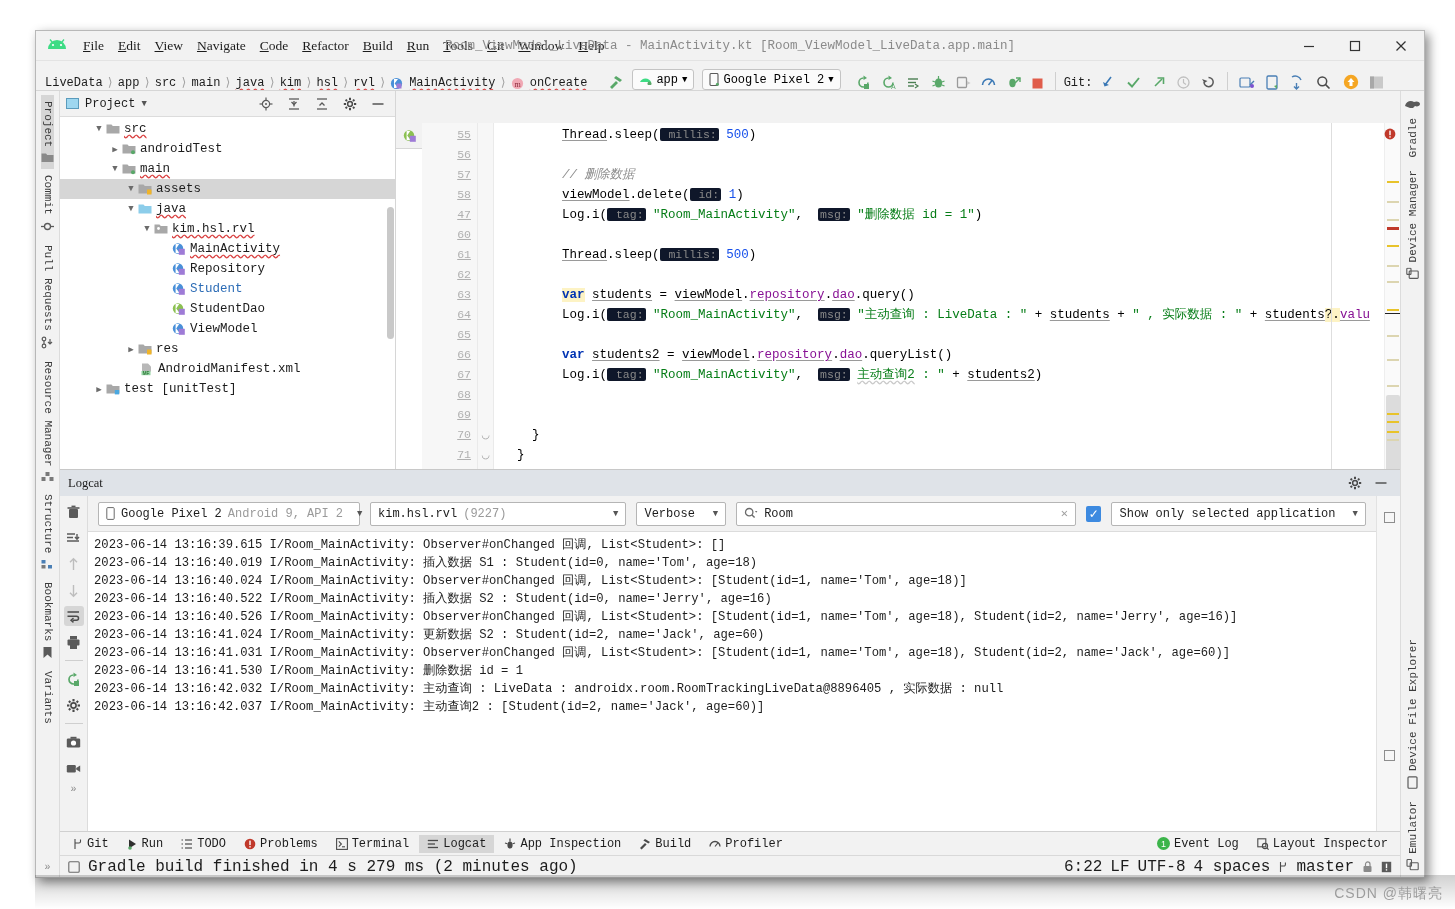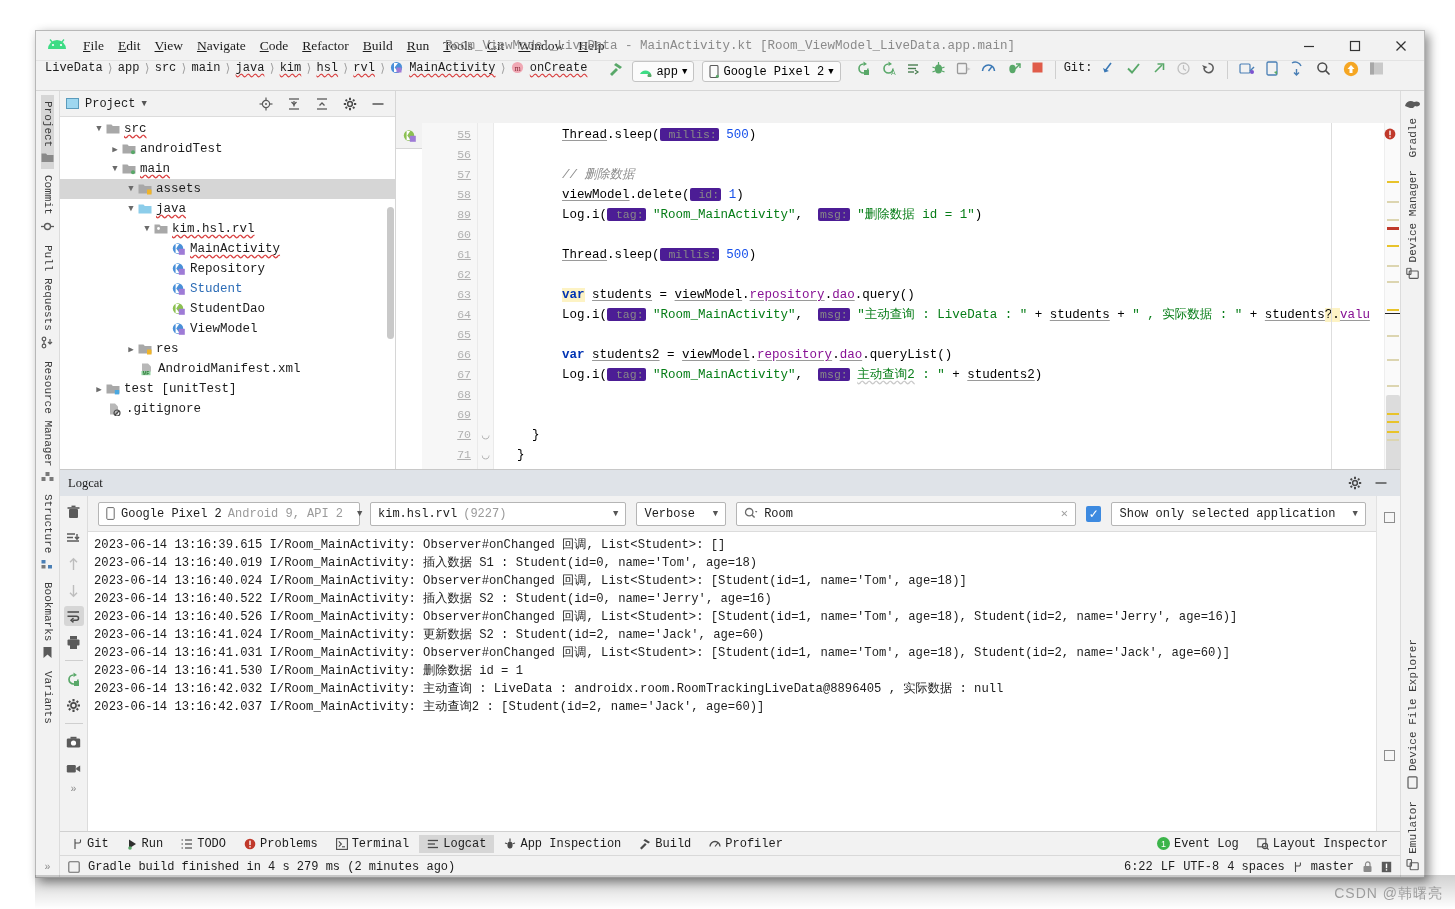--- a/index.html
+++ b/index.html
@@ -59,21 +59,21 @@
   }
   .win-btn {
     width: 46px; height: 30px;
     display: flex; align-items: center; justify-content: center;
     color: #333; font-size: 15px;
   }
   
   .navbar {
     height: 30px; flex: 0 0 30px;
     background: #f2f2f2;
-    display: flex; align-items: flex-start;
+    display: flex; align-items: flex-end;
     padding: 0 6px;
     border-bottom: 1px solid #d6d6d6;
     font-family: "Liberation Mono", monospace;
     font-size: 12px;
     overflow: hidden;
   }
   .crumb { color: #1c1c1c; padding: 0 3px; white-space: nowrap; }
   .crumb.err { text-decoration: underline; text-decoration-style: wavy; text-decoration-color: #d94040; text-underline-offset: 2px;}
   .crumb-sep { color: #a0a0a0; padding: 0 1px; font-size: 12px;}
   .nav-gap { width: 10px; }
@@ -178,21 +178,21 @@
     flex:1 1 auto; min-width:0; overflow:hidden;
     font-family:"Liberation Mono", monospace; font-size:12.5px;
     padding-top:2px; position:relative;
   }
   .cline { height:20px; line-height:20px; white-space:pre; padding-left:8px; }
   .kw { color:#0033b3; font-weight:bold; }
   .kw-hl { color:#0033b3; font-weight:bold; background:#fdf3c4; }
   .str { color:#067d17; }
   .num { color:#1750eb; }
   .cmt { color:#8c8c8c; font-style:italic; }
-  .hint { color:#888; background:#4c1d95; border-radius:2px; padding:0 2px; font-size:11.5px;}
+  .hint { color:#888; background:#0f172a; border-radius:2px; padding:0 2px; font-size:11.5px;}
   .idu { text-decoration: underline; text-decoration-color:#9a9a9a; text-underline-offset:2px;}
   .idp { color:#871094; text-decoration: underline; text-decoration-color:#9a9a9a; text-underline-offset:2px;}
   .hl { background:#fdf3c4; }
   .wavy-g { text-decoration: underline; text-decoration-style: wavy; text-decoration-color:#c9c9c9; text-underline-offset:2px;}
   .code-right-sep { position:absolute; right:52px; top:0; bottom:0; width:1px; background:#dedede; }
   .markbar {
     width: 16px; flex:0 0 16px; background:#fafafa; position:relative; border-left:1px solid #eee;
   }
   .mark { position:absolute; left:2px; width:12px; height:2px; }
   .mscroll { position:absolute; left:1px; width:14px; background:#dcdcdc; border-radius:2px; }
@@ -245,21 +245,21 @@
     display:flex; align-items:center; padding:0 4px; gap:2px;
     font-family:"Liberation Mono", monospace; font-size:12px; color:#1c1c1c;
   }
   .btab { display:flex; align-items:center; gap:4px; padding:2px 8px; white-space:nowrap; }
   .btab.sel { background:#d6d6d6; }
   .toolbar-bottom .spacer { flex:1 1 auto; }
   .statusbar {
     height: 22px; flex:0 0 22px; background:#f2f2f2;
     border-top:1px solid #d9d9d9;
     display:flex; align-items:center; padding:0 8px; gap:8px;
-    font-family:"Liberation Mono", monospace; font-size:12px; color:#1c1c1c;
+    font-family:"Liberation Mono", monospace; font-size:16px; color:#1c1c1c;
   }
   .statusbar .spacer { flex:1 1 auto; }
   .badge-green {
     width:13px; height:13px; border-radius:50%; background:#3cb44a; color:#fff;
     font-size:9px; display:flex; align-items:center; justify-content:center;
     font-family:"Liberation Sans", sans-serif;
   }
   
   .watermark {
     position:absolute; right:12px; bottom:6px;
@@ -783,30 +783,20 @@
               <span class="twist">▶</span>
               <span class="ico">
                     <svg width="14" height="12" viewBox="0 0 14 12">
                       <path d="M0.5 1.5 h5 l1.3 1.6 h6.7 v7.4 h-13 Z" fill="#a8a8a8"></path>
                       <rect x="8.8" y="7" width="4.4" height="4.4" fill="#4aa8e0"></rect>
                     </svg>
                   </span>
               <span class="tlabel">test [unitTest]</span>
             </div>
 
-            <div class="trow" style="padding-left:48px;">
-              <span class="ico">
-                    <svg width="14" height="13" viewBox="0 0 14 13">
-                      <path d="M2 0.5 h5 l3 3 v8 h-8 Z" fill="#b8b8b8"></path>
-                      <circle cx="9" cy="10" r="3" fill="none" stroke="#4a4a4a" stroke-width="1.2"></circle>
-                      <line x1="7" y1="12" x2="11" y2="8" stroke="#4a4a4a" stroke-width="1.2"></line>
-                    </svg>
-                  </span>
-              <span class="tlabel">.gitignore</span>
-            </div>
             <div class="tree-scroll"></div>
           </div>
         </div>
 
         <div class="editor-pane">
           <div class="tabbar">
             <div class="tab">
               <span class="ico">
                     <svg width="14" height="14" viewBox="0 0 14 14">
                       <circle cx="6" cy="6.5" r="5.2" fill="#8cc152"></circle>
@@ -865,21 +855,21 @@
             <div class="tspacer"></div>
             <div style="display:flex;align-items:center;padding:0 8px;color:#555;font-size:14px;">⋮</div>
           </div>
 
           <div class="code-area">
             <div class="gutter">
               <div>55</div>
               <div>56</div>
               <div>57</div>
               <div>58</div>
-              <div>89</div>
+              <div>47</div>
               <div>60</div>
               <div>61</div>
               <div>62</div>
               <div>63</div>
               <div>64</div>
               <div>65</div>
               <div>66</div>
               <div>67</div>
               <div>68</div>
               <div>69</div>

